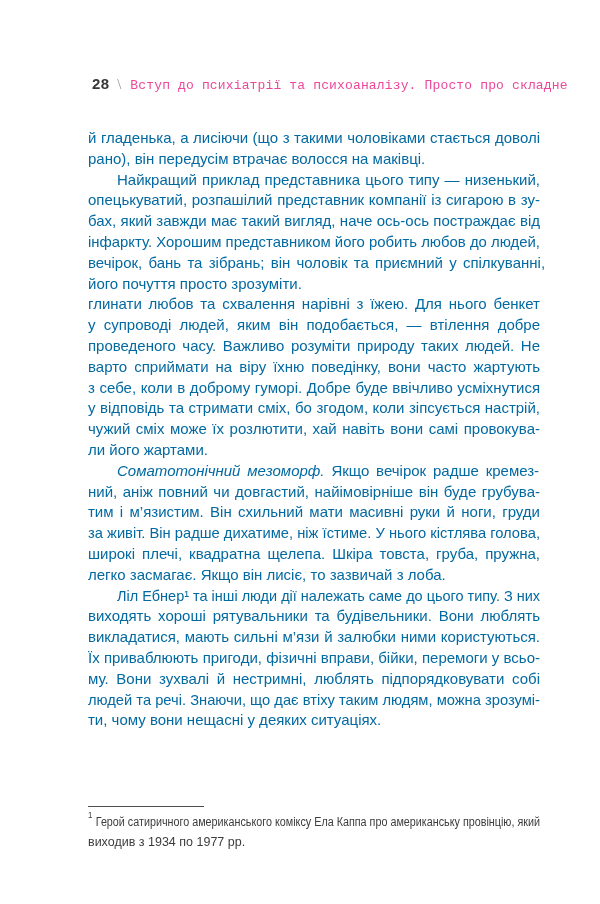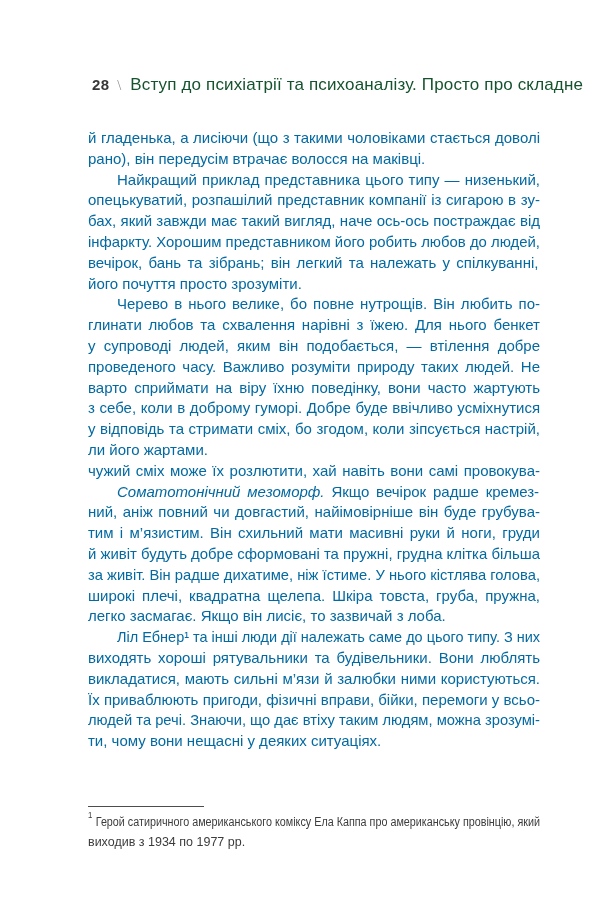--- a/index.html
+++ b/index.html
@@ -34,23 +34,23 @@
     color: #383838;
     letter-spacing: 0.3px;
   }
   .backslash {
     font-family: "Liberation Serif", serif;
     font-size: 14.5px;
     color: #8d8d8d;
     margin: 0 9px 0 8px;
   }
   .running-title {
-    font-family: Liberation Sans, sans-serif;
-    font-size: 17px;
-    color: #14532d;
+    font-family: Liberation Mono, monospace;
+    font-size: 13px;
+    color: #ec4899;
     letter-spacing: 0.15px;
   }
   
   .body-text {
     position: absolute;
     left: 88px;
     top: 116px;
     width: 452px;
     font-size: 15px;
     line-height: 20.8px;
@@ -105,48 +105,47 @@
   <div class="body-text" id="body-text">
       <div>
         <div class="line"><span class="line-inner" style="word-spacing: 0.329861px;">й гладенька, а лисіючи (що з такими чоловіками стається доволі</span></div>
         <div class="line final"><span class="line-inner">рано), він передусім втрачає волосся на маківці.</span></div>
       </div>
       <div>
         <div class="line indent"><span class="line-inner" style="word-spacing: 0.9375px;">Найкращий приклад представника цього типу — низенький,</span></div>
         <div class="line"><span class="line-inner" style="word-spacing: 0.535714px;">опецькуватий, розпашілий представник компанії із сигарою в зу-</span></div>
         <div class="line"><span class="line-inner" style="word-spacing: 0.170139px;">бах, який завжди має такий вигляд, наче ось-ось постраждає від</span></div>
         <div class="line"><span class="line-inner" style="transform: scaleX(0.993407);">інфаркту. Хорошим представником його робить любов до людей,</span></div>
-        <div class="line"><span class="line-inner" style="word-spacing: 2.08681px;">вечірок, бань та зібрань; він легкий та належать у спілкуванні,</span></div>
+        <div class="line"><span class="line-inner" style="word-spacing: 2.08681px;">вечірок, бань та зібрань; він чоловік та приємний у спілкуванні,</span></div>
         <div class="line final"><span class="line-inner">його почуття просто зрозуміти.</span></div>
       </div>
       <div>
-        <div class="line indent"><span class="line-inner" style="word-spacing: 1.83681px;">Черево в нього велике, бо повне нутрощів. Він любить по-</span></div>
         <div class="line"><span class="line-inner" style="word-spacing: 2.62326px;">глинати любов та схвалення нарівні з їжею. Для нього бенкет</span></div>
         <div class="line"><span class="line-inner" style="word-spacing: 4.0293px;">у супроводі людей, яким він подобається, — втілення добре</span></div>
         <div class="line"><span class="line-inner" style="word-spacing: 2.37723px;">проведеного часу. Важливо розуміти природу таких людей. Не</span></div>
         <div class="line"><span class="line-inner" style="word-spacing: 2.8457px;">варто сприймати на віру їхню поведінку, вони часто жартують</span></div>
         <div class="line"><span class="line-inner" style="word-spacing: 0.46875px;">з себе, коли в доброму гуморі. Добре буде ввічливо усміхнутися</span></div>
         <div class="line"><span class="line-inner" style="word-spacing: 0.350694px;">у відповідь та стримати сміх, бо згодом, коли зіпсується настрій,</span></div>
+        <div class="line"><span class="line-inner" style="word-spacing: 1.35417px;">чужий сміх може їх розлютити, хай навіть вони самі провокува-</span></div>
         <div class="line final"><span class="line-inner">ли його жартами.</span></div>
-        <div class="line"><span class="line-inner" style="word-spacing: 1.35417px;">чужий сміх може їх розлютити, хай навіть вони самі провокува-</span></div>
       </div>
       <div>
         <div class="line indent"><span class="line-inner" style="word-spacing: 2.66562px;"><i>Соматотонічний мезоморф.</i><span> Якщо вечірок радше кремез-</span></span></div>
         <div class="line"><span class="line-inner" style="word-spacing: 1.39453px;">ний, аніж повний чи довгастий, найімовірніше він буде грубува-</span></div>
         <div class="line"><span class="line-inner" style="word-spacing: 2.14531px;">тим і м’язистим. Він схильний мати масивні руки й ноги, груди</span></div>
-        <div class="line"><span class="line-inner" style="transform: scaleX(0.994226);">й живіт будуть добре сформовані та пружні, грудна клітка більша</span></div>
         <div class="line"><span class="line-inner" style="transform: scaleX(0.981542);">за живіт. Він радше дихатиме, ніж їстиме. У нього кістлява голова,</span></div>
         <div class="line"><span class="line-inner" style="word-spacing: 2.85714px; text-align: right;">широкі плечі, квадратна щелепа. Шкіра товста, груба, пружна,</span></div>
         <div class="line final"><span class="line-inner">легко засмагає. Якщо він лисіє, то зазвичай з лоба.</span></div>
       </div>
       <div>
         <div class="line indent"><span class="line-inner" style="transform: scaleX(0.964755);">Ліл Ебнер¹ та інші люди дії належать саме до цього типу. З них</span></div>
         <div class="line"><span class="line-inner" style="word-spacing: 2.66667px;">виходять хороші рятувальники та будівельники. Вони люблять</span></div>
         <div class="line"><span class="line-inner" style="word-spacing: 0.540179px;">викладатися, мають сильні м’язи й залюбки ними користуються.</span></div>
         <div class="line"><span class="line-inner" style="word-spacing: 0.0625px;">Їх приваблюють пригоди, фізичні вправи, бійки, перемоги у всьо-</span></div>
+        <div class="line"><span class="line-inner" style="word-spacing: 3.51786px;">му. Вони зухвалі й нестримні, люблять підпорядковувати собі</span></div>
         <div class="line"><span class="line-inner" style="transform: scaleX(0.980477);">людей та речі. Знаючи, що дає втіху таким людям, можна зрозумі-</span></div>
         <div class="line final"><span class="line-inner">ти, чому вони нещасні у деяких ситуаціях.</span></div>
       </div>
     </div>
 
   <div class="footnote-rule"></div>
   <div class="footnote" id="footnote">
       <div class="line"><span class="line-inner" style="transform: scaleX(0.861824);"><sup>1</sup>Герой сатиричного американського коміксу Ела Каппа про американську провінцію, який</span></div>
       <div class="line final"><span class="line-inner">виходив з 1934 по 1977 рр.</span></div>
     </div>

